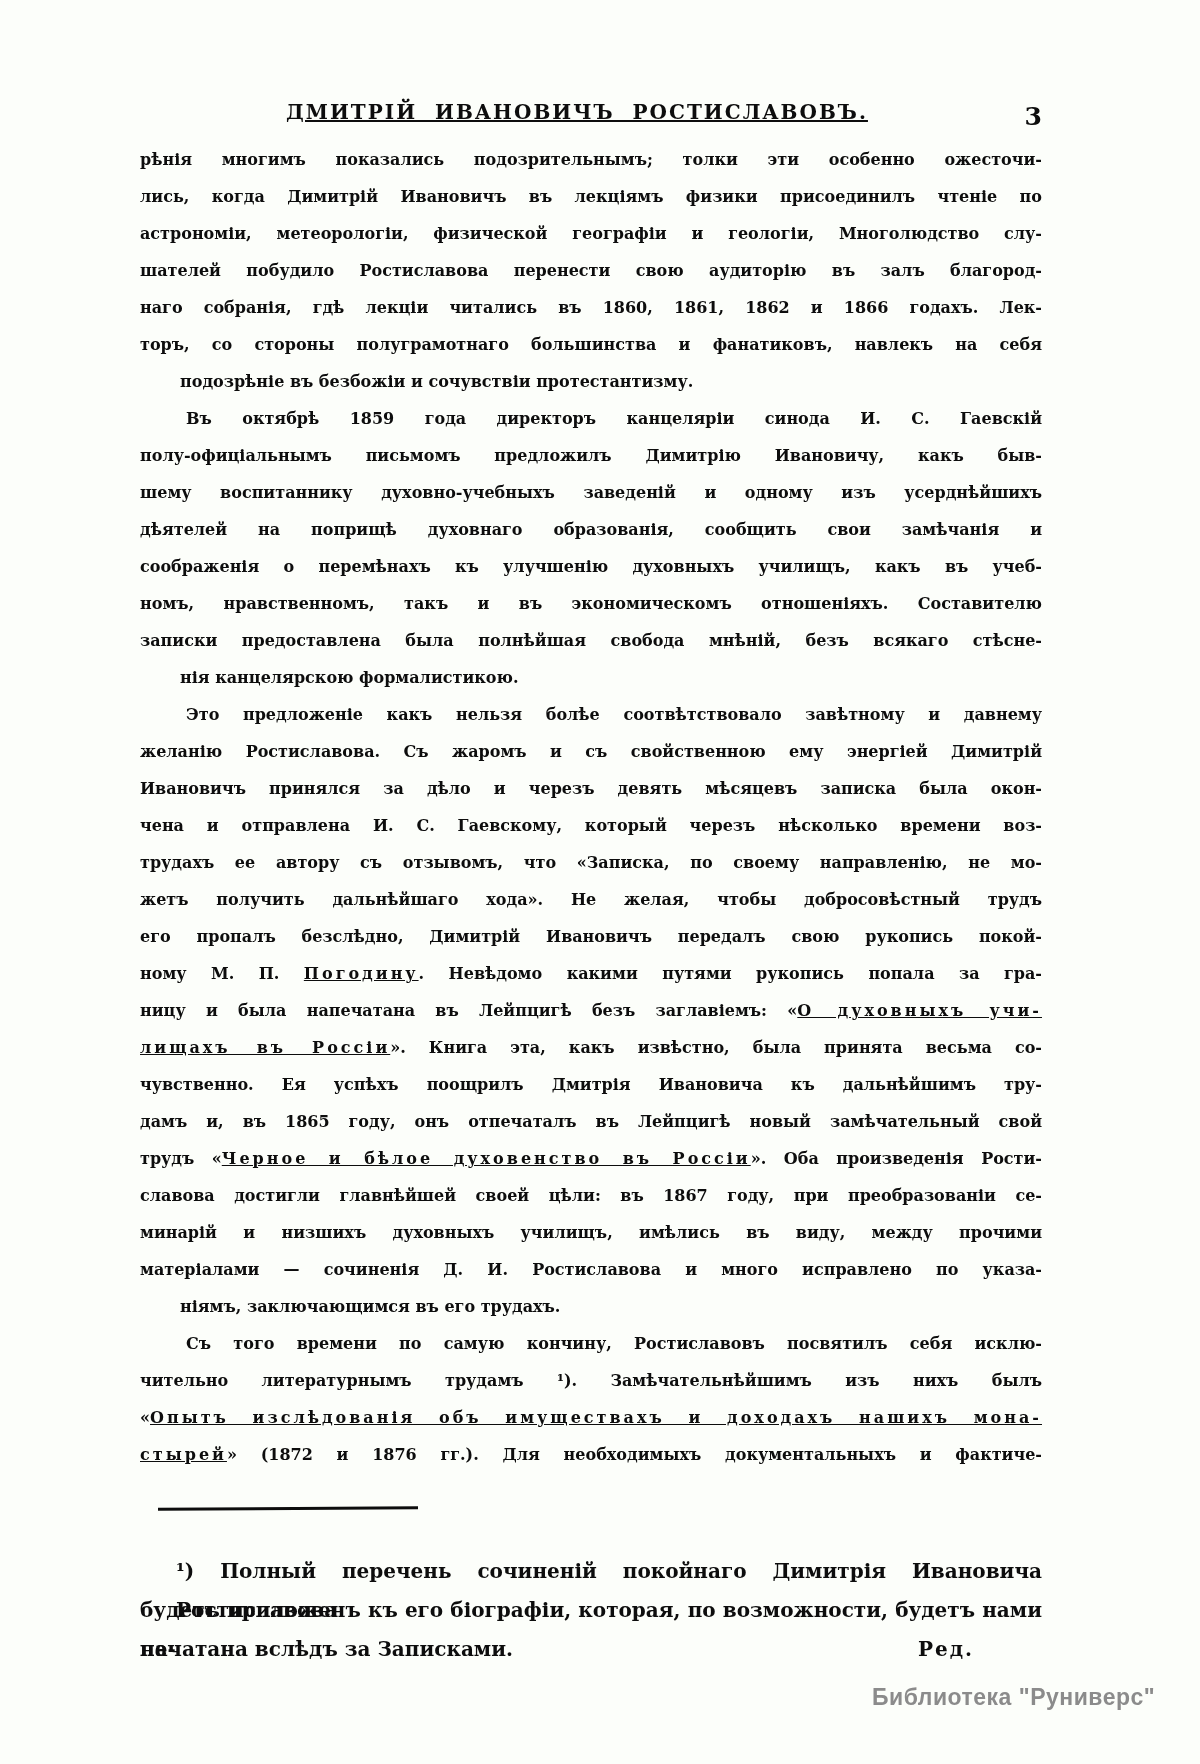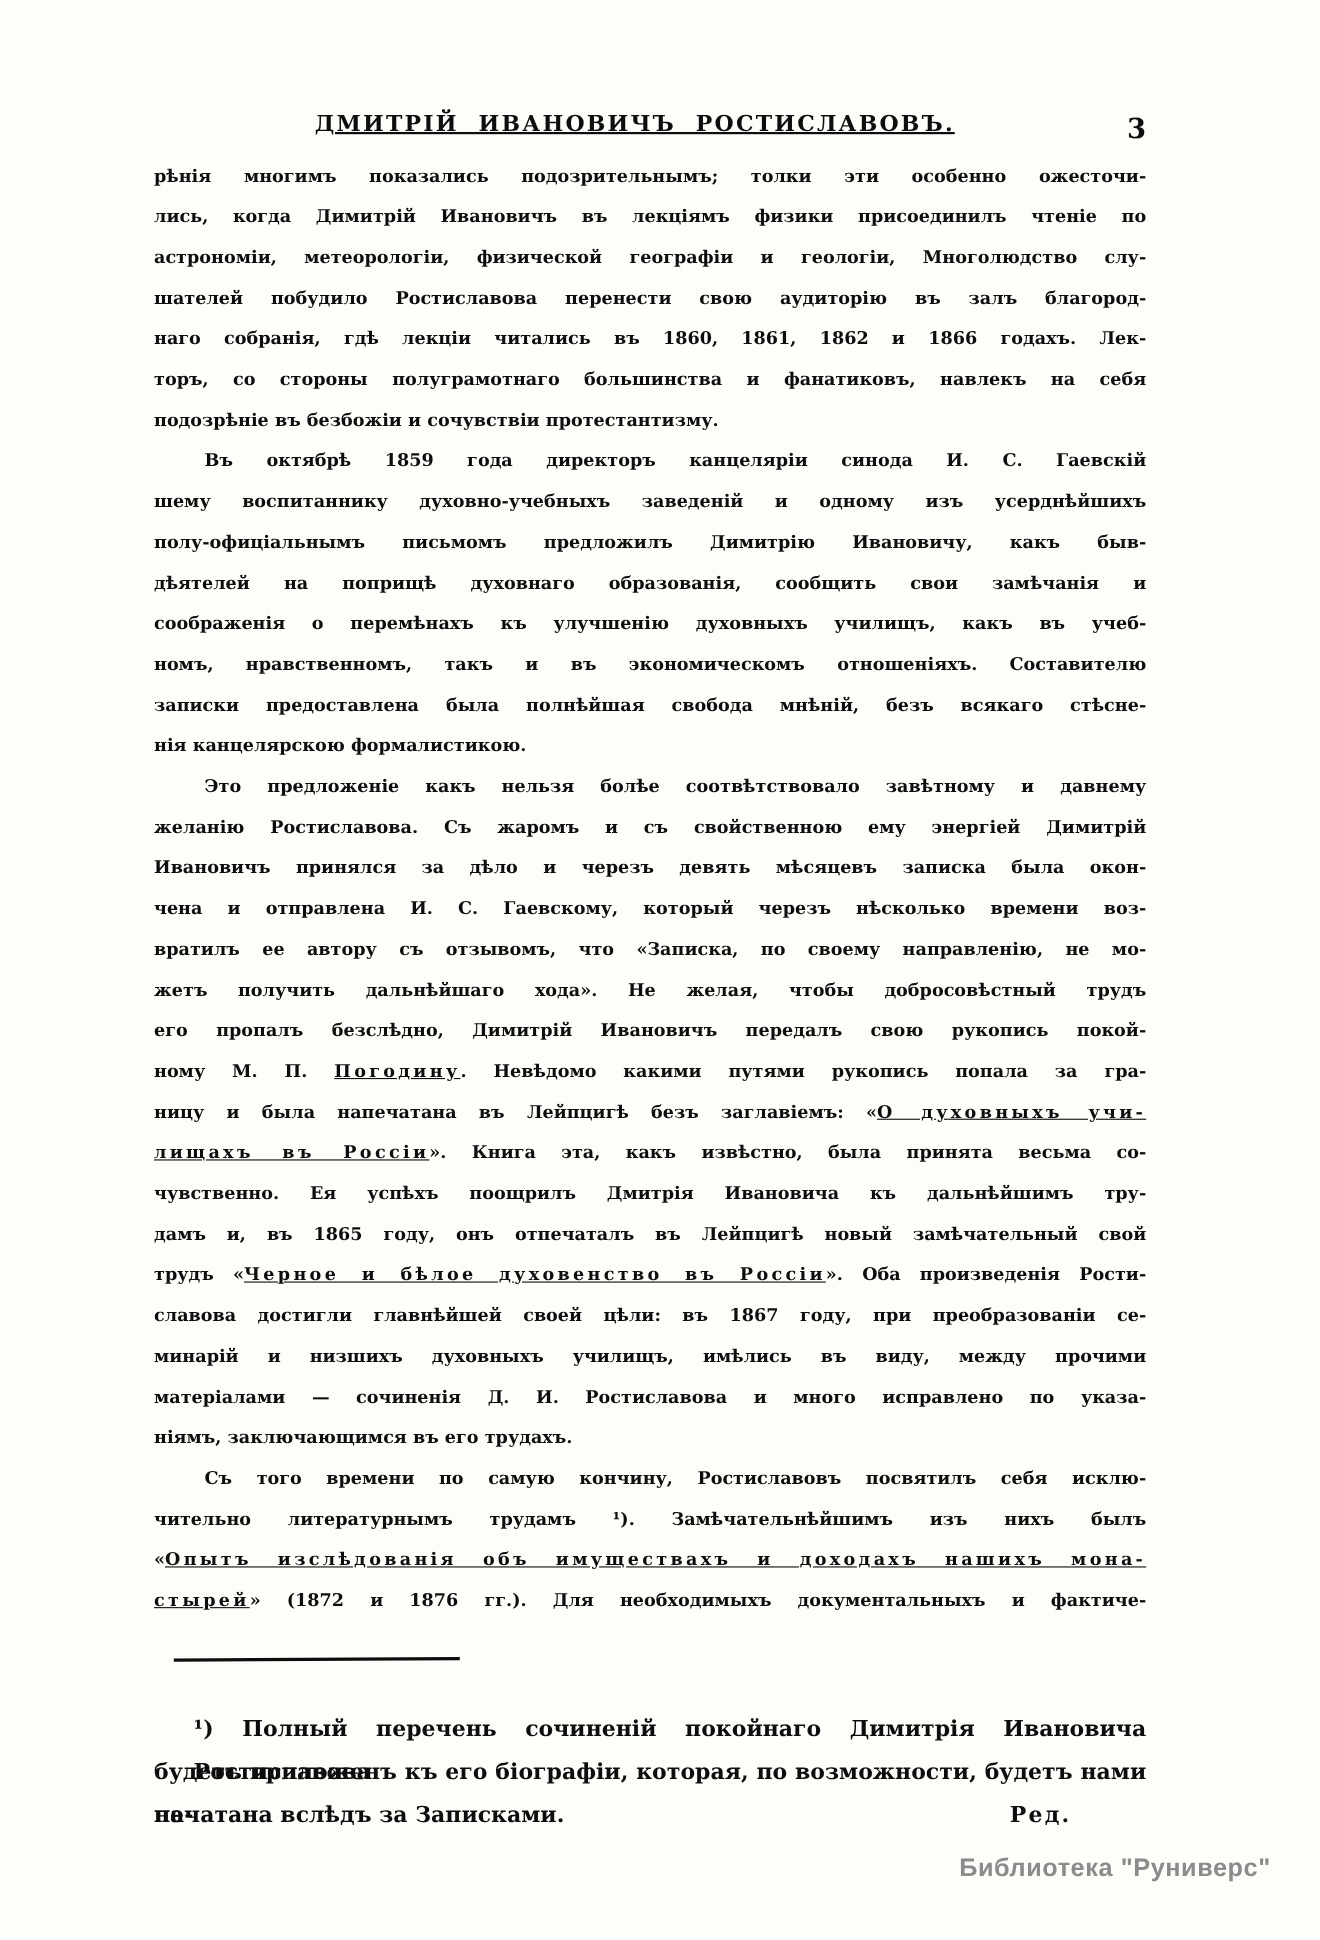--- a/index.html
+++ b/index.html
@@ -30,21 +30,21 @@
   }
   .body-text{
     position:absolute;top:141px;left:0;width:100%;
     font-size:16px;font-weight:bold;
   }
   .body-text .line{
     height:37px;line-height:37px;
     text-align:justify;text-align-last:justify;
     white-space:normal;
   }
-  .body-text .line.end{text-align-last:left;}
+  .body-text .line.end{text-align-last:left;margin-left:40px;}
   .line.indent{padding-left:46px;}
   .sp{letter-spacing:3px;text-decoration:underline;}
   .footnote-rule{
     position:absolute;top:1507px;left:18px;width:260px;height:3px;
     background:#0d0d0d;
     transform:rotate(-0.3deg);
   }
   .footnote{
     position:absolute;top:1552px;left:0;width:100%;
     font-size:20px;font-weight:bold;
@@ -81,32 +81,32 @@
 
     <div class="body-text" id="body-text">
         <div class="line"><span>рѣнія многимъ показались подозрительнымъ; толки эти особенно ожесточи-</span></div>
         <div class="line"><span>лись, когда Димитрій Ивановичъ въ лекціямъ физики присоединилъ чтеніе по</span></div>
         <div class="line"><span>астрономіи, метеорологіи, физической географіи и геологіи, Многолюдство слу-</span></div>
         <div class="line"><span>шателей побудило Ростиславова перенести свою аудиторію въ залъ благород-</span></div>
         <div class="line"><span>наго собранія, гдѣ лекціи читались въ 1860, 1861, 1862 и 1866 годахъ. Лек-</span></div>
         <div class="line"><span>торъ, со стороны полуграмотнаго большинства и фанатиковъ, навлекъ на себя</span></div>
         <div class="line end"><span>подозрѣніе въ безбожіи и сочувствіи протестантизму.</span></div>
         <div class="line indent"><span>Въ октябрѣ 1859 года директоръ канцеляріи синода И. С. Гаевскій</span></div>
+        <div class="line"><span>полу-офиціальнымъ письмомъ предложилъ Димитрію Ивановичу, какъ быв-</span></div>
         <div class="line"><span>шему воспитаннику духовно-учебныхъ заведеній и одному изъ усерднѣйшихъ</span></div>
-        <div class="line"><span>полу-офиціальнымъ письмомъ предложилъ Димитрію Ивановичу, какъ быв-</span></div>
         <div class="line"><span>дѣятелей на поприщѣ духовнаго образованія, сообщить свои замѣчанія и</span></div>
         <div class="line"><span>соображенія о перемѣнахъ къ улучшенію духовныхъ училищъ, какъ въ учеб-</span></div>
         <div class="line"><span>номъ, нравственномъ, такъ и въ экономическомъ отношеніяхъ. Составителю</span></div>
         <div class="line"><span>записки предоставлена была полнѣйшая свобода мнѣній, безъ всякаго стѣсне-</span></div>
         <div class="line end"><span>нія канцелярскою формалистикою.</span></div>
         <div class="line indent"><span>Это предложеніе какъ нельзя болѣе соотвѣтствовало завѣтному и давнему</span></div>
         <div class="line"><span>желанію Ростиславова. Съ жаромъ и съ свойственною ему энергіей Димитрій</span></div>
         <div class="line"><span>Ивановичъ принялся за дѣло и черезъ девять мѣсяцевъ записка была окон-</span></div>
         <div class="line"><span>чена и отправлена И. С. Гаевскому, который черезъ нѣсколько времени воз-</span></div>
-        <div class="line"><span>вратилъ ее автору съ отзывомъ, что «Записка, по своему направленію, не мо-</span></div>
+        <div class="line"><span>трудахъ ее автору съ отзывомъ, что «Записка, по своему направленію, не мо-</span></div>
         <div class="line"><span>жетъ получить дальнѣйшаго хода». Не желая, чтобы добросовѣстный трудъ</span></div>
         <div class="line"><span>его пропалъ безслѣдно, Димитрій Ивановичъ передалъ свою рукопись покой-</span></div>
         <div class="line"><span>ному М. П. </span><span class="sp">Погодину</span><span>. Невѣдомо какими путями рукопись попала за гра-</span></div>
         <div class="line"><span>ницу и была напечатана въ Лейпцигѣ безъ заглавіемъ: «</span><span class="sp">О духовныхъ учи-</span></div>
         <div class="line"><span class="sp">лищахъ въ Россіи</span><span>». Книга эта, какъ извѣстно, была принята весьма со-</span></div>
         <div class="line"><span>чувственно. Ея успѣхъ поощрилъ Дмитрія Ивановича къ дальнѣйшимъ тру-</span></div>
         <div class="line"><span>дамъ и, въ 1865 году, онъ отпечаталъ въ Лейпцигѣ новый замѣчательный свой</span></div>
         <div class="line"><span>трудъ «</span><span class="sp">Черное и бѣлое духовенство въ Россіи</span><span>». Оба произведенія Рости-</span></div>
         <div class="line"><span>славова достигли главнѣйшей своей цѣли: въ 1867 году, при преобразованіи се-</span></div>
         <div class="line"><span>минарій и низшихъ духовныхъ училищъ, имѣлись въ виду, между прочими</span></div>

